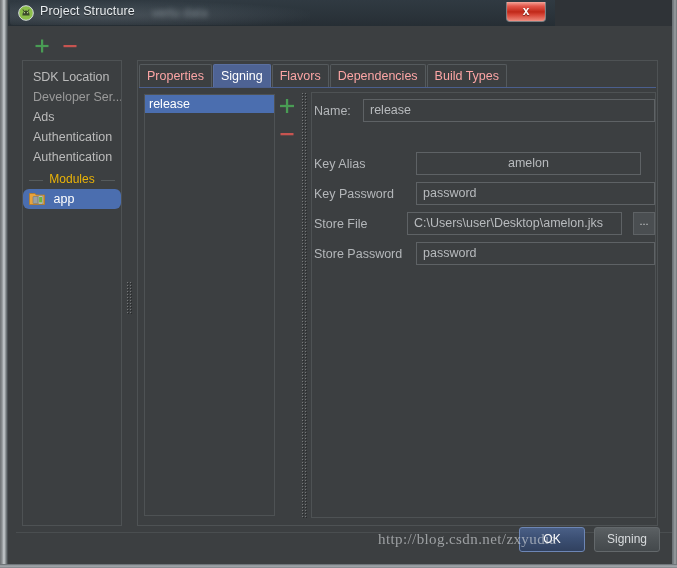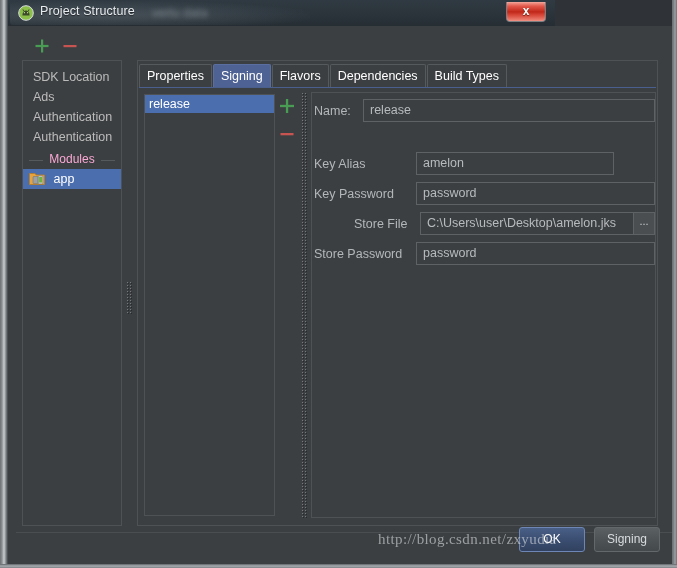--- a/index.html
+++ b/index.html
@@ -146,36 +146,37 @@
     white-space: nowrap;
   }
   .side-item.dim { color: #9a9a9a; }
   .side-group {
     position: relative;
     height: 19px;
     line-height: 19px;
     margin-top: 3px;
     text-align: center;
     font-size: 12px;
-    color: #f9a8d4;
+    color: #eab308;
   }
   .side-group .rule-l, .side-group .rule-r {
     position: absolute;
     top: 10px;
     height: 1px;
     background: #555a5c;
   }
   .side-group .rule-l { left: 6px; width: 14px; }
   .side-group .rule-r { right: 6px; width: 14px; }
   .side-item.selected {
     background: #4b6eaf;
     color: #ffffff;
   }
   .side-item.module {
     padding-left: 6px;
+    border-radius: 6px;
   }
   .mod-icon {
     display: inline-block;
     vertical-align: -3px;
     width: 16px; height: 15px;
     margin-right: 5px;
   }
   #sidebar-splitter {
     position: absolute;
     left: 118px; top: 255px;
@@ -200,21 +201,21 @@
     height: 24px;
   }
   .tab {
     position: relative;
     float: left;
     height: 23px;
     line-height: 23px;
     padding: 0 7px;
     margin-right: 1px;
     font-size: 12.5px;
-    color: #ffffff;
+    color: #fca5a5;
     background: #3c3f41;
     border: 1px solid #555a5d;
     border-bottom: none;
     border-radius: 2px 2px 0 0;
     box-sizing: border-box;
     white-space: nowrap;
   }
   .tab.active {
     background: #4e6394;
     color: #ffffff;
@@ -397,20 +398,21 @@
       <div class="tool-btn" id="sidebar-remove">
         <svg viewBox="0 0 20 20" width="20" height="20">
           <rect x="3.5" y="9.0" width="13" height="2.2" fill="#c75450"></rect>
         </svg>
       </div>
     </div>
 
     <div id="sidebar">
       <div style="height:6px"></div>
       <div class="side-item">SDK Location</div>
+      <div class="side-item dim">Developer Ser...</div>
       <div class="side-item">Ads</div>
       <div class="side-item">Authentication</div>
       <div class="side-item">Authentication</div>
       <div class="side-group">
         <span class="rule-l"></span>
         <span>Modules</span>
         <span class="rule-r"></span>
       </div>
       <div class="side-item module selected">
         <svg class="mod-icon" viewBox="0 0 16 15">
@@ -456,27 +458,27 @@
     </div>
 
     <div id="panel-splitter" class="dots"></div>
 
     <div id="form-panel"></div>
 
     <div class="form-label" style="left:306px; top:78px;">Name:</div>
     <div class="form-field" style="left:355px; top:73px; width:292px;">release</div>
 
     <div class="form-label" style="left:306px; top:131px;">Key Alias</div>
-    <div class="form-field" style="left:408px; top:126px; width:198px;">amelon</div>
+    <div class="form-field" style="left:408px; top:126px; width:225px;text-align:center;">amelon</div>
 
     <div class="form-label" style="left:306px; top:161px;">Key Password</div>
     <div class="form-field" style="left:408px; top:156px; width:239px;">password</div>
 
-    <div class="form-label" style="left:306px; top:191px;margin-left:40px;">Store File</div>
-    <div class="form-field" style="left:412px; top:186px; width:215px;">C:\Users\user\Desktop\amelon.jks</div>
+    <div class="form-label" style="left:306px; top:191px;">Store File</div>
+    <div class="form-field" style="left:399px; top:186px; width:215px;">C:\Users\user\Desktop\amelon.jks</div>
     <div id="browse-button">...</div>
 
     <div class="form-label" style="left:306px; top:221px;">Store Password</div>
     <div class="form-field" style="left:408px; top:216px; width:239px;">password</div>
 
     <div id="bottom-bar"></div>
   </div>
 
   <div class="dlg-button" id="ok-button">OK</div>
   <div class="dlg-button" id="cancel-button">Signing</div>

